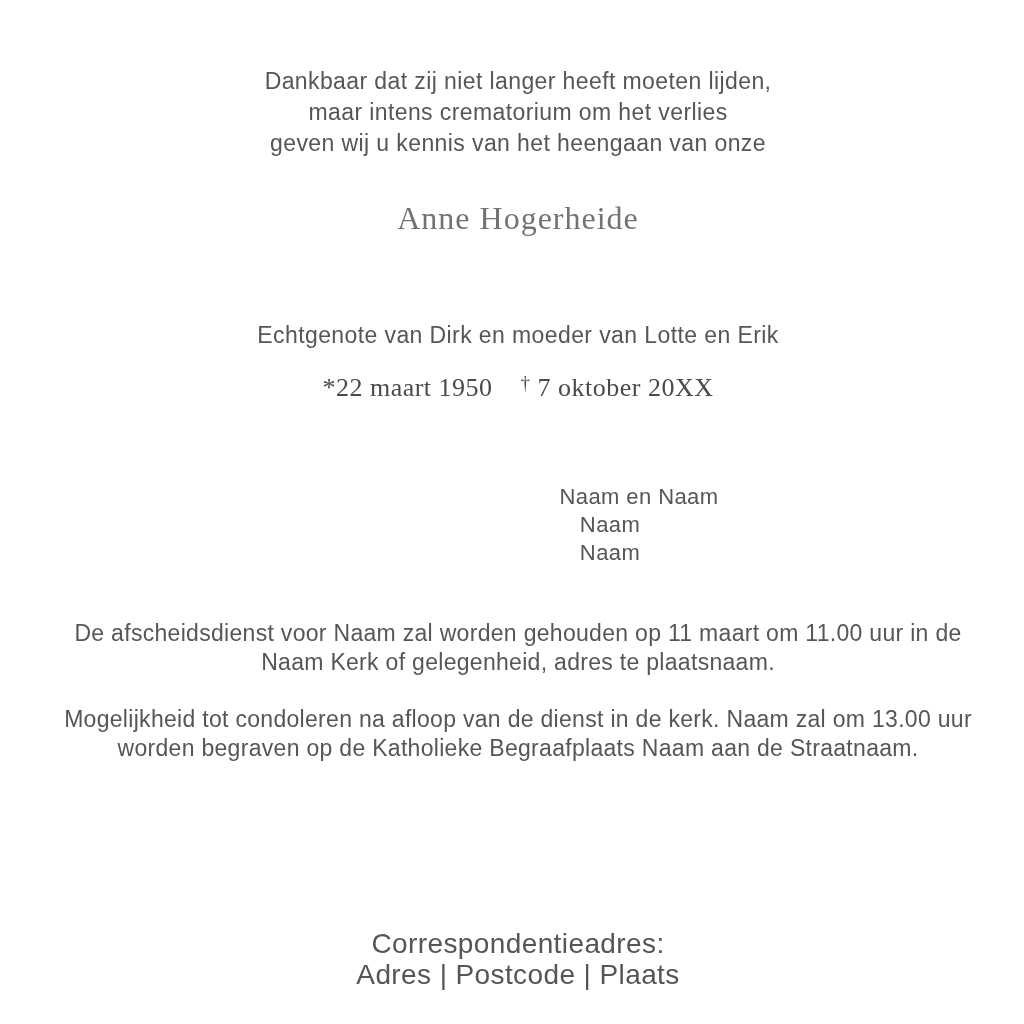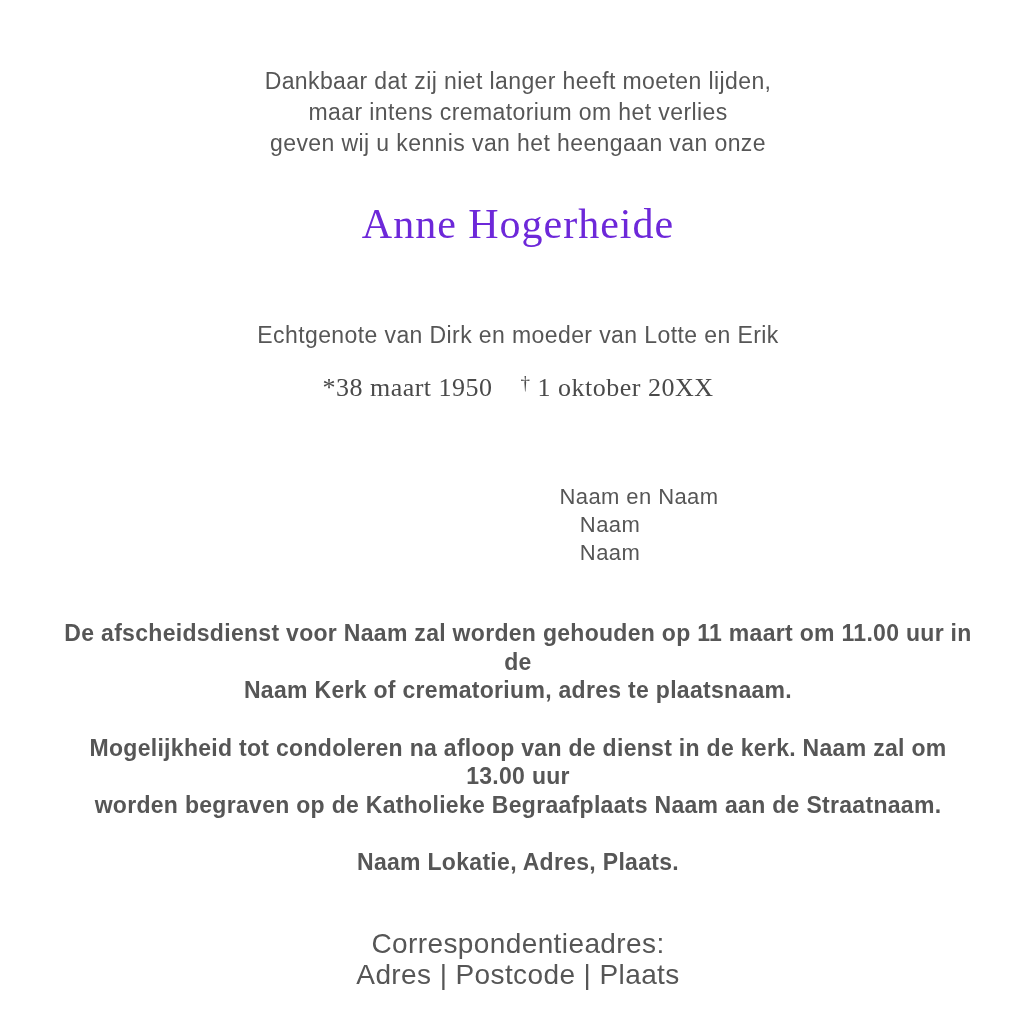--- a/index.html
+++ b/index.html
@@ -27,23 +27,23 @@
     font-size: 23px;
     line-height: 31px;
     letter-spacing: 0.4px;
     font-weight: 400;
     color: #565656;
   }
   .intro { top: 66px; }
   .deceased-name {
     top: 200px;
     font-family: cursive;
-    font-size: 42px;
+    font-size: 32px;
     letter-spacing: 1px;
-    color: #6d28d9;
+    color: #737373;
     font-weight: 400;
   }
   .relation { top: 320px; }
   .dates {
     top: 372px;
     font-family: cursive;
     font-size: 26px;
     letter-spacing: 0.5px;
     color: #4a4a4a;
   }
@@ -62,21 +62,20 @@
   .sig-offset-1 { transform: translateX(121px); }
   .sig-offset-2 { transform: translateX(92px); }
   .paragraphs { top: 619px; }
   .paragraphs .para {
     margin: 0 auto 29px auto;
     width: 920px;
     font-size: 23px;
     line-height: 28.5px;
     letter-spacing: 0.3px;
     color: #565656;
-    font-weight: bold;
   }
   .footer-block { top: 928px; }
   .footer-block .footer-line {
     font-size: 28px;
     line-height: 31px;
     letter-spacing: 0.4px;
     color: #565656;
   }
 </style>
 </head>
@@ -88,41 +87,40 @@
     <div>Dankbaar dat zij niet langer heeft moeten lijden,</div>
     <div>maar intens crematorium om het verlies</div>
     <div>geven wij u kennis van het heengaan van onze</div>
   </div>
 
   <div class="centered deceased-name">Anne Hogerheide</div>
 
   <div class="centered relation body-text">Echtgenote van Dirk en moeder van Lotte en Erik</div>
 
   <div class="centered dates">
-    <span>*38 maart 1950</span><span class="date-gap"></span><span class="dagger">†</span>
-    <span>1 oktober 20XX</span>
+    <span>*22 maart 1950</span><span class="date-gap"></span><span class="dagger">†</span>
+    <span>7 oktober 20XX</span>
   </div>
 
   <div class="centered signatories">
     <div class="sig-line sig-offset-1">Naam en Naam</div>
     <div class="sig-line sig-offset-2">Naam</div>
     <div class="sig-line sig-offset-2">Naam</div>
   </div>
 
   <div class="centered paragraphs">
     <div class="para">
       <div>De afscheidsdienst voor Naam zal worden gehouden op 11 maart om 11.00 uur in de</div>
-      <div>Naam Kerk of crematorium, adres te plaatsnaam.</div>
+      <div>Naam Kerk of gelegenheid, adres te plaatsnaam.</div>
     </div>
     <div class="para">
       <div>Mogelijkheid tot condoleren na afloop van de dienst in de kerk. Naam zal om 13.00 uur</div>
       <div>worden begraven op de Katholieke Begraafplaats Naam aan de Straatnaam.</div>
     </div>
     <div class="para">
-      <div>Naam Lokatie, Adres, Plaats.</div>
     </div>
   </div>
 
   <div class="centered footer-block">
     <div class="footer-line">Correspondentieadres:</div>
     <div class="footer-line">Adres | Postcode | Plaats</div>
   </div>
 
 </div>
 

